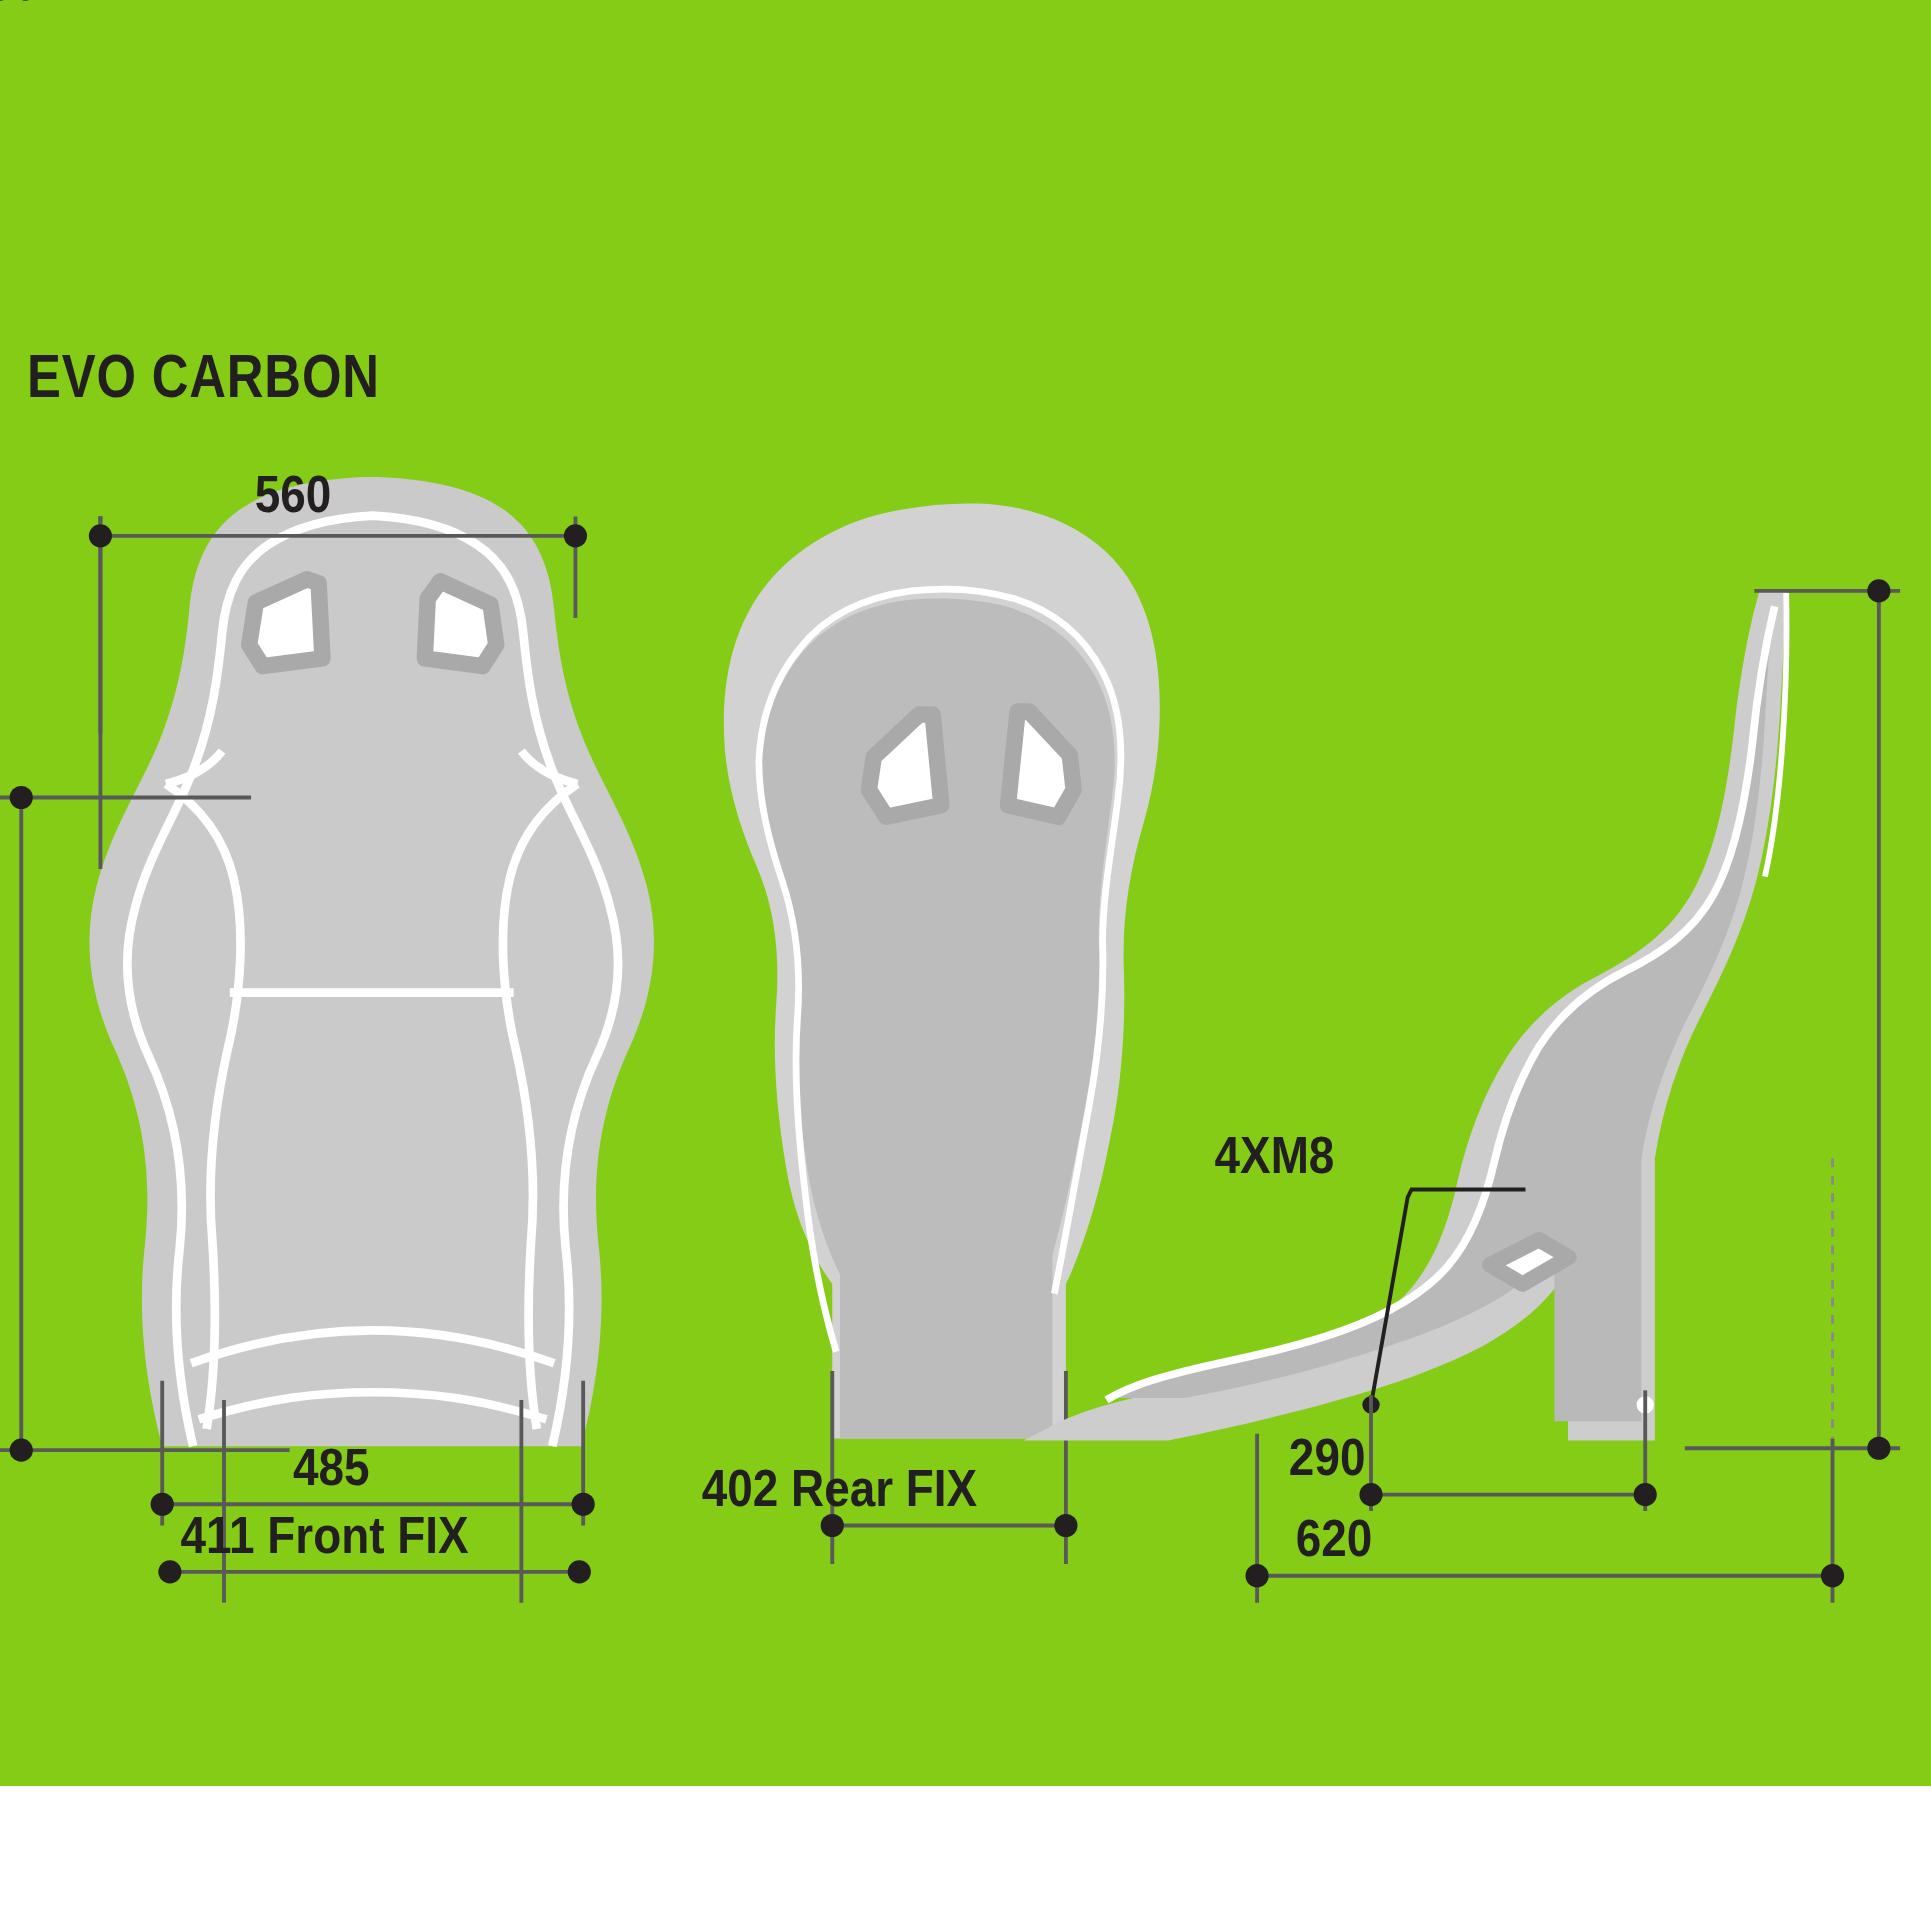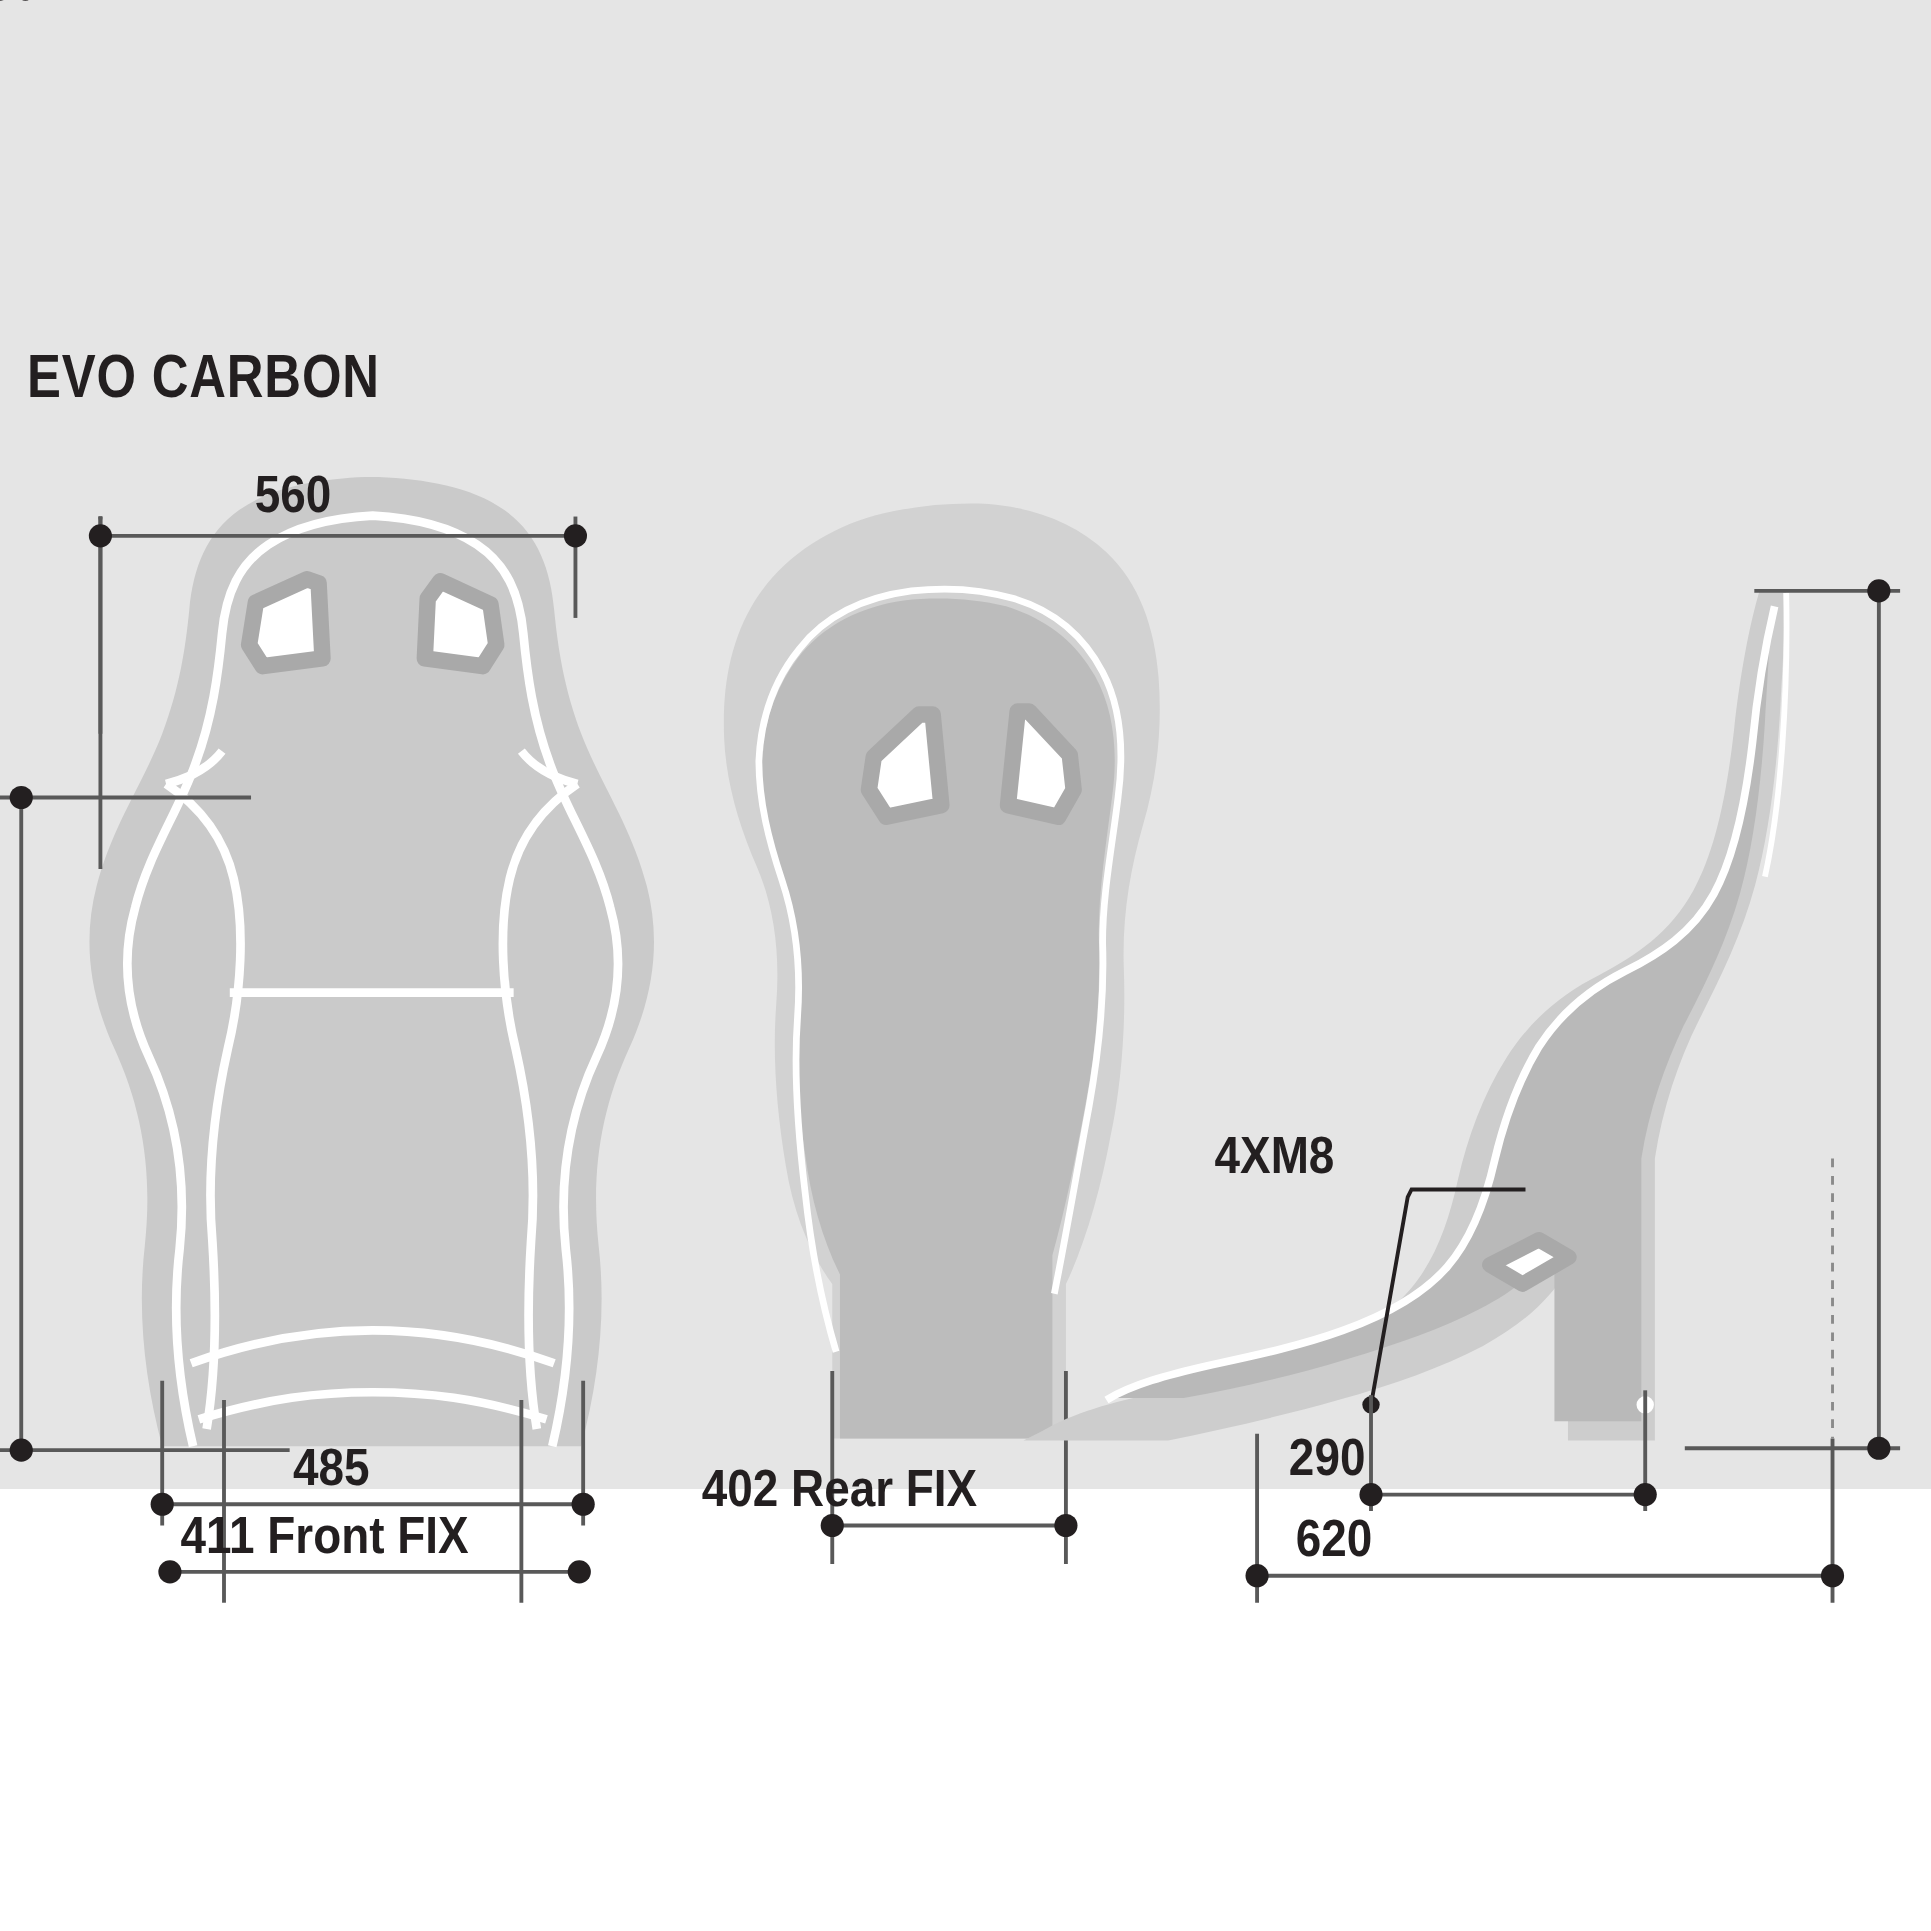--- a/index.html
+++ b/index.html
@@ -12,22 +12,22 @@
     height: 1931px;
     font-family: "Liberation Sans", sans-serif;
     overflow: hidden;
     position: relative;
   }
   #sheet {
     position: absolute;
     left: 0;
     top: 0;
     width: 1931px;
-    height: 1489px;
-    background: #e5e5e5;
+    height: 1786px;
+    background: #84cc16;
   }
   .title {
     position: absolute;
     left: 27px;
     top: 340px;
     font-family: "Liberation Sans", sans-serif;
     font-size: 62px;
     font-weight: bold;
     letter-spacing: 1px;
     color: #231f20;

